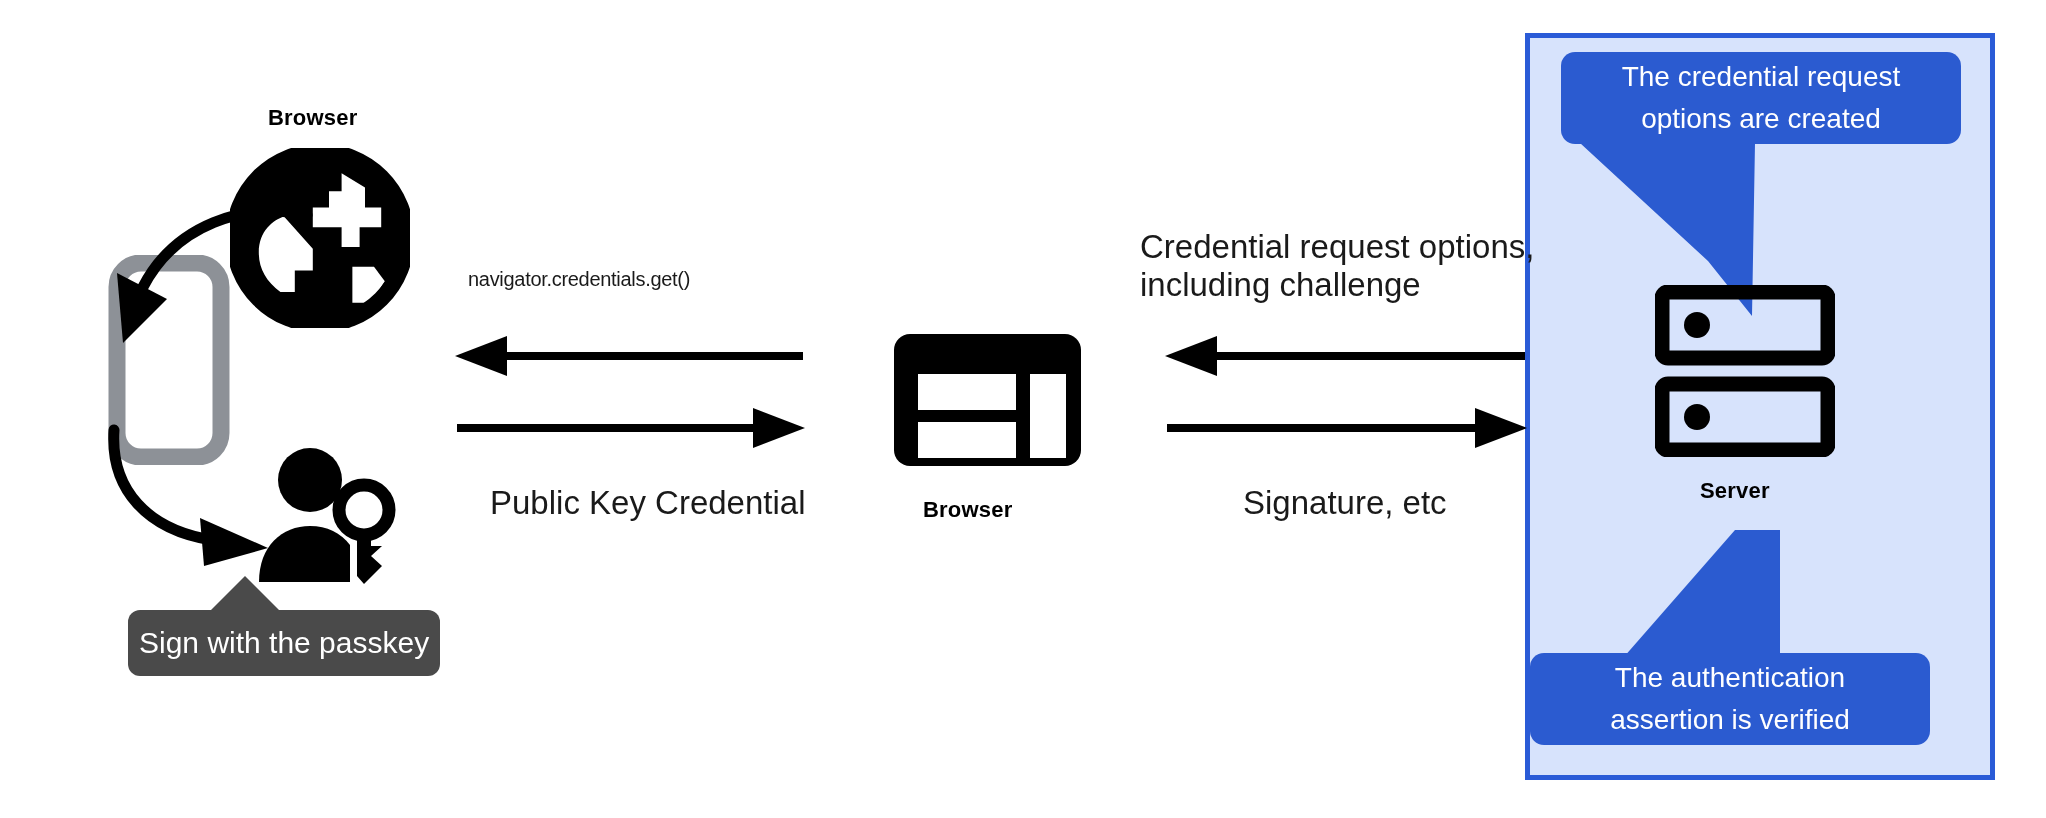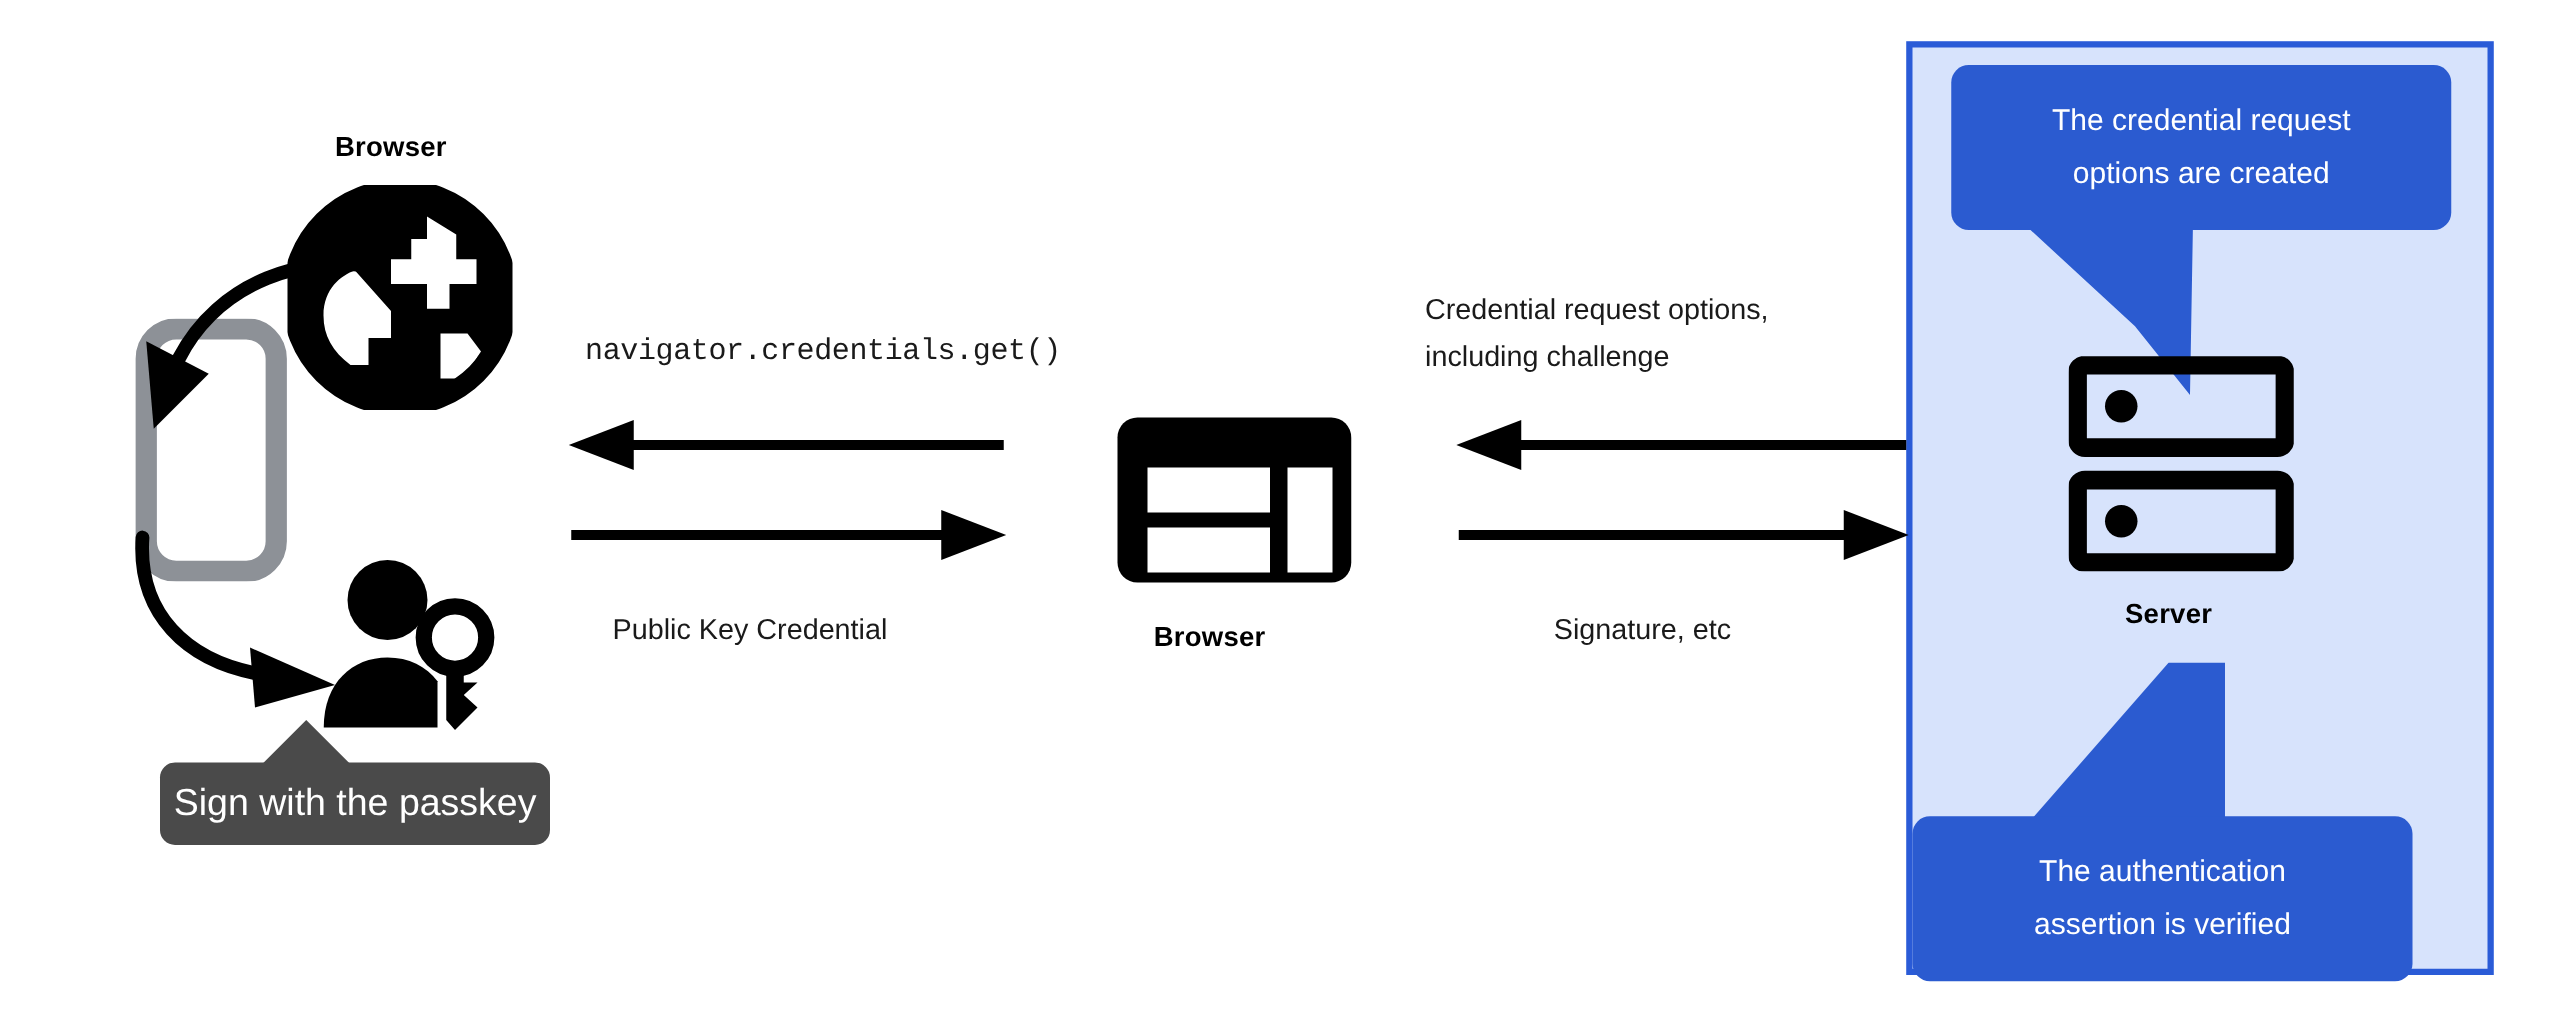--- a/index.html
+++ b/index.html
@@ -17,58 +17,58 @@
     height: 818px;
     background: #ffffff;
     overflow: hidden;
   }
   .abs { position: absolute; }
 
   
   .label {
     color: #1a1a1a;
     font-family: "Liberation Sans", sans-serif;
-    font-size: 23px;
+    font-size: 33px;
     line-height: 38px;
     white-space: pre-line;
   }
   .label-bold {
     color: #000000;
     font-family: Liberation Sans, sans-serif;
     font-weight: bold;
     font-size: 22px;
     letter-spacing: .2px;
   }
   .label-mono {
     color: #1a1a1a;
-    font-family: Liberation Mono, monospace;
-    font-size: 24px;
+    font-family: Liberation Sans, sans-serif;
+    font-size: 20px;
     letter-spacing: -0.3px;
   }
 
   
   #server-panel {
     left: 1525px;
     top: 33px;
     width: 470px;
     height: 747px;
     background: #d7e3fc;
     border: 5px solid #2a5bd7;
     box-sizing: border-box;
   }
 
   
   .callout {
     background: #2b5bd0;
     border-radius: 14px;
     color: #ffffff;
-    font-size: 24px;
+    font-size: 28px;
     line-height: 42px;
     text-align: center;
-    padding: 24px 22px;
+    padding: 4px 22px;
     box-sizing: border-box;
     white-space: pre-line;
   }
 
   
   #passkey-tooltip {
     background: #4a4a4a;
     border-radius: 12px;
     color: #ffffff;
     font-size: 30px;

